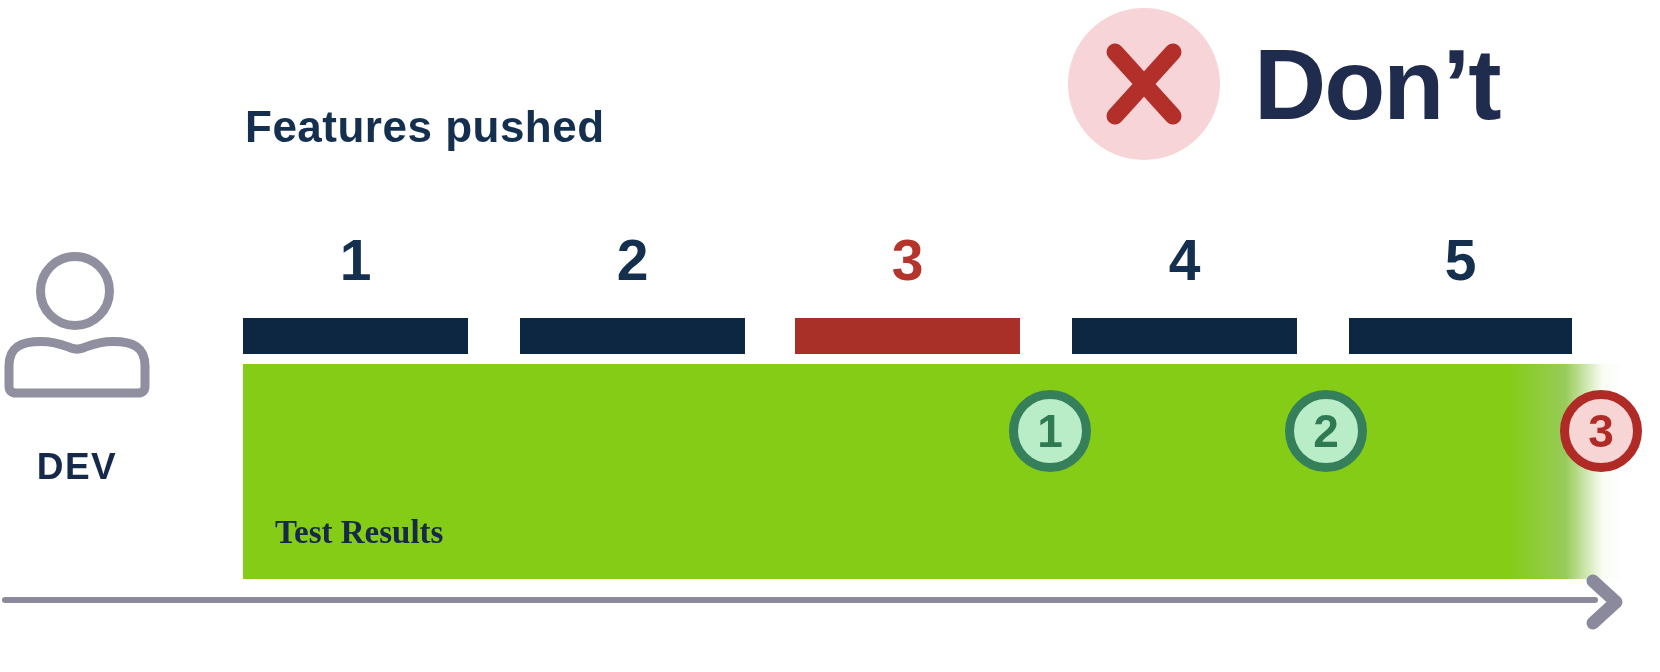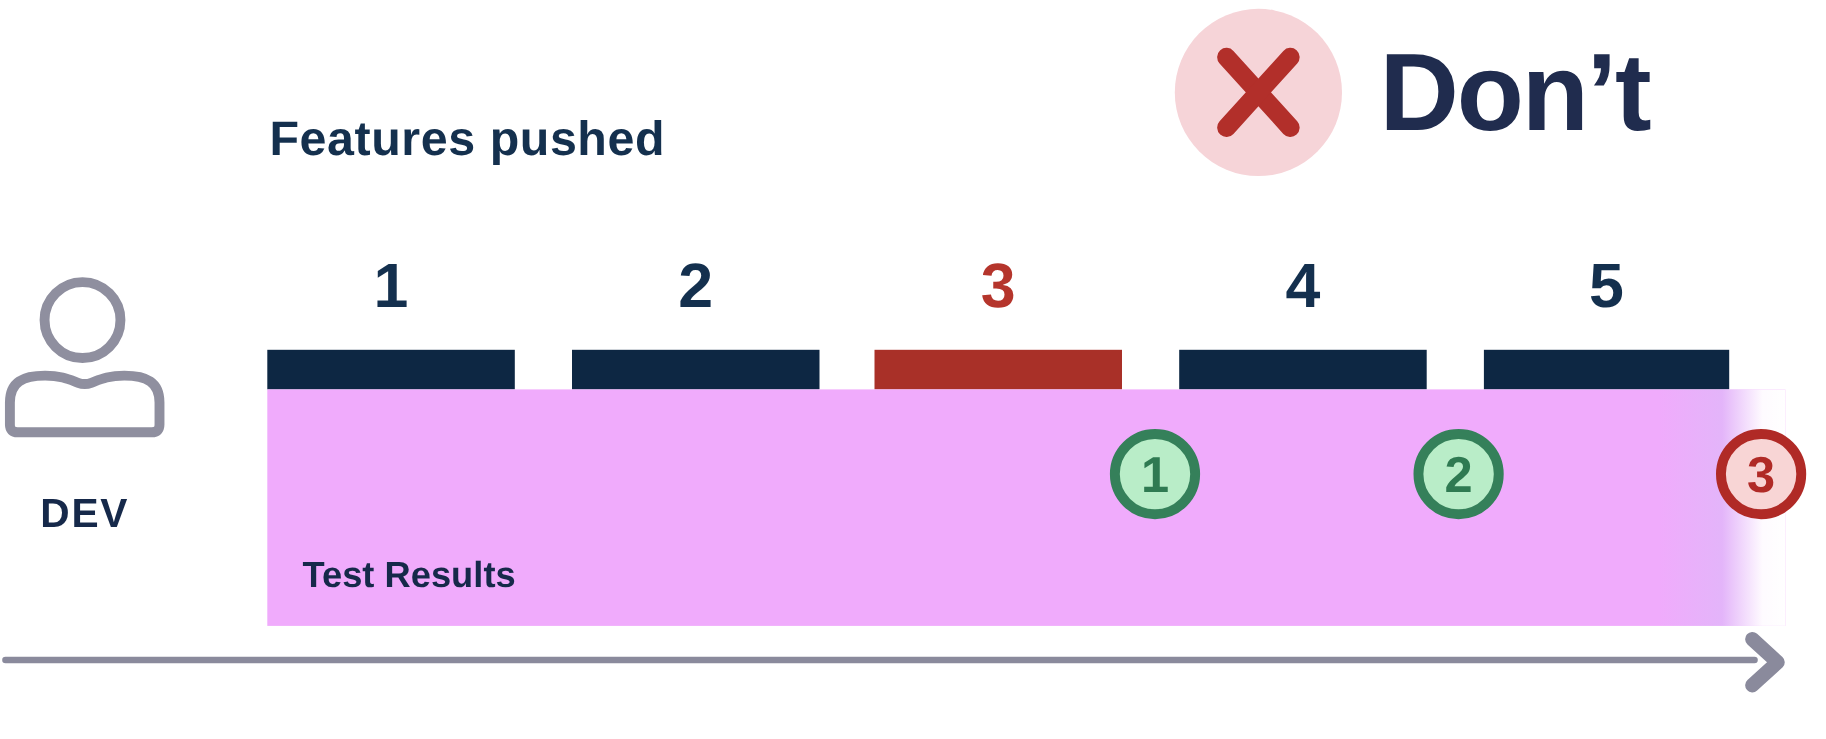--- a/index.html
+++ b/index.html
@@ -28,22 +28,23 @@
     font-size:37px; font-weight:800; color:#16294a; letter-spacing:1.5px;margin-top:36px;
   }
   .bar { position:absolute; top:318px; height:36px; background:#0d2743; }
   .bar.bad { background:#a93028; }
   .bar-num {
     position:absolute; top:230px; height:60px; line-height:60px; text-align:center;
     font-size:57px; font-weight:700; color:#14304e;
   }
   .bar-num.bad { color:#b5352c; }
   .panel {
-    position:absolute; left:243px; top:354px; width:1380px; height:215px;
-    background:#f0abfc;
+    position:absolute; left:243px; top:364px; width:1380px; height:215px;
+    background:#84cc16;
+    font-family:Liberation Serif, serif;
   }
   .panel-fade {
     position:absolute; right:0; top:0; width:115px; height:100%;
     background:linear-gradient(to right,
       rgba(255,255,255,0) 0%,
       rgba(198,202,244,0.30) 50%,
       rgba(255,255,255,0.95) 82%,
       #ffffff 100%);
   }
   .test-results-label {

